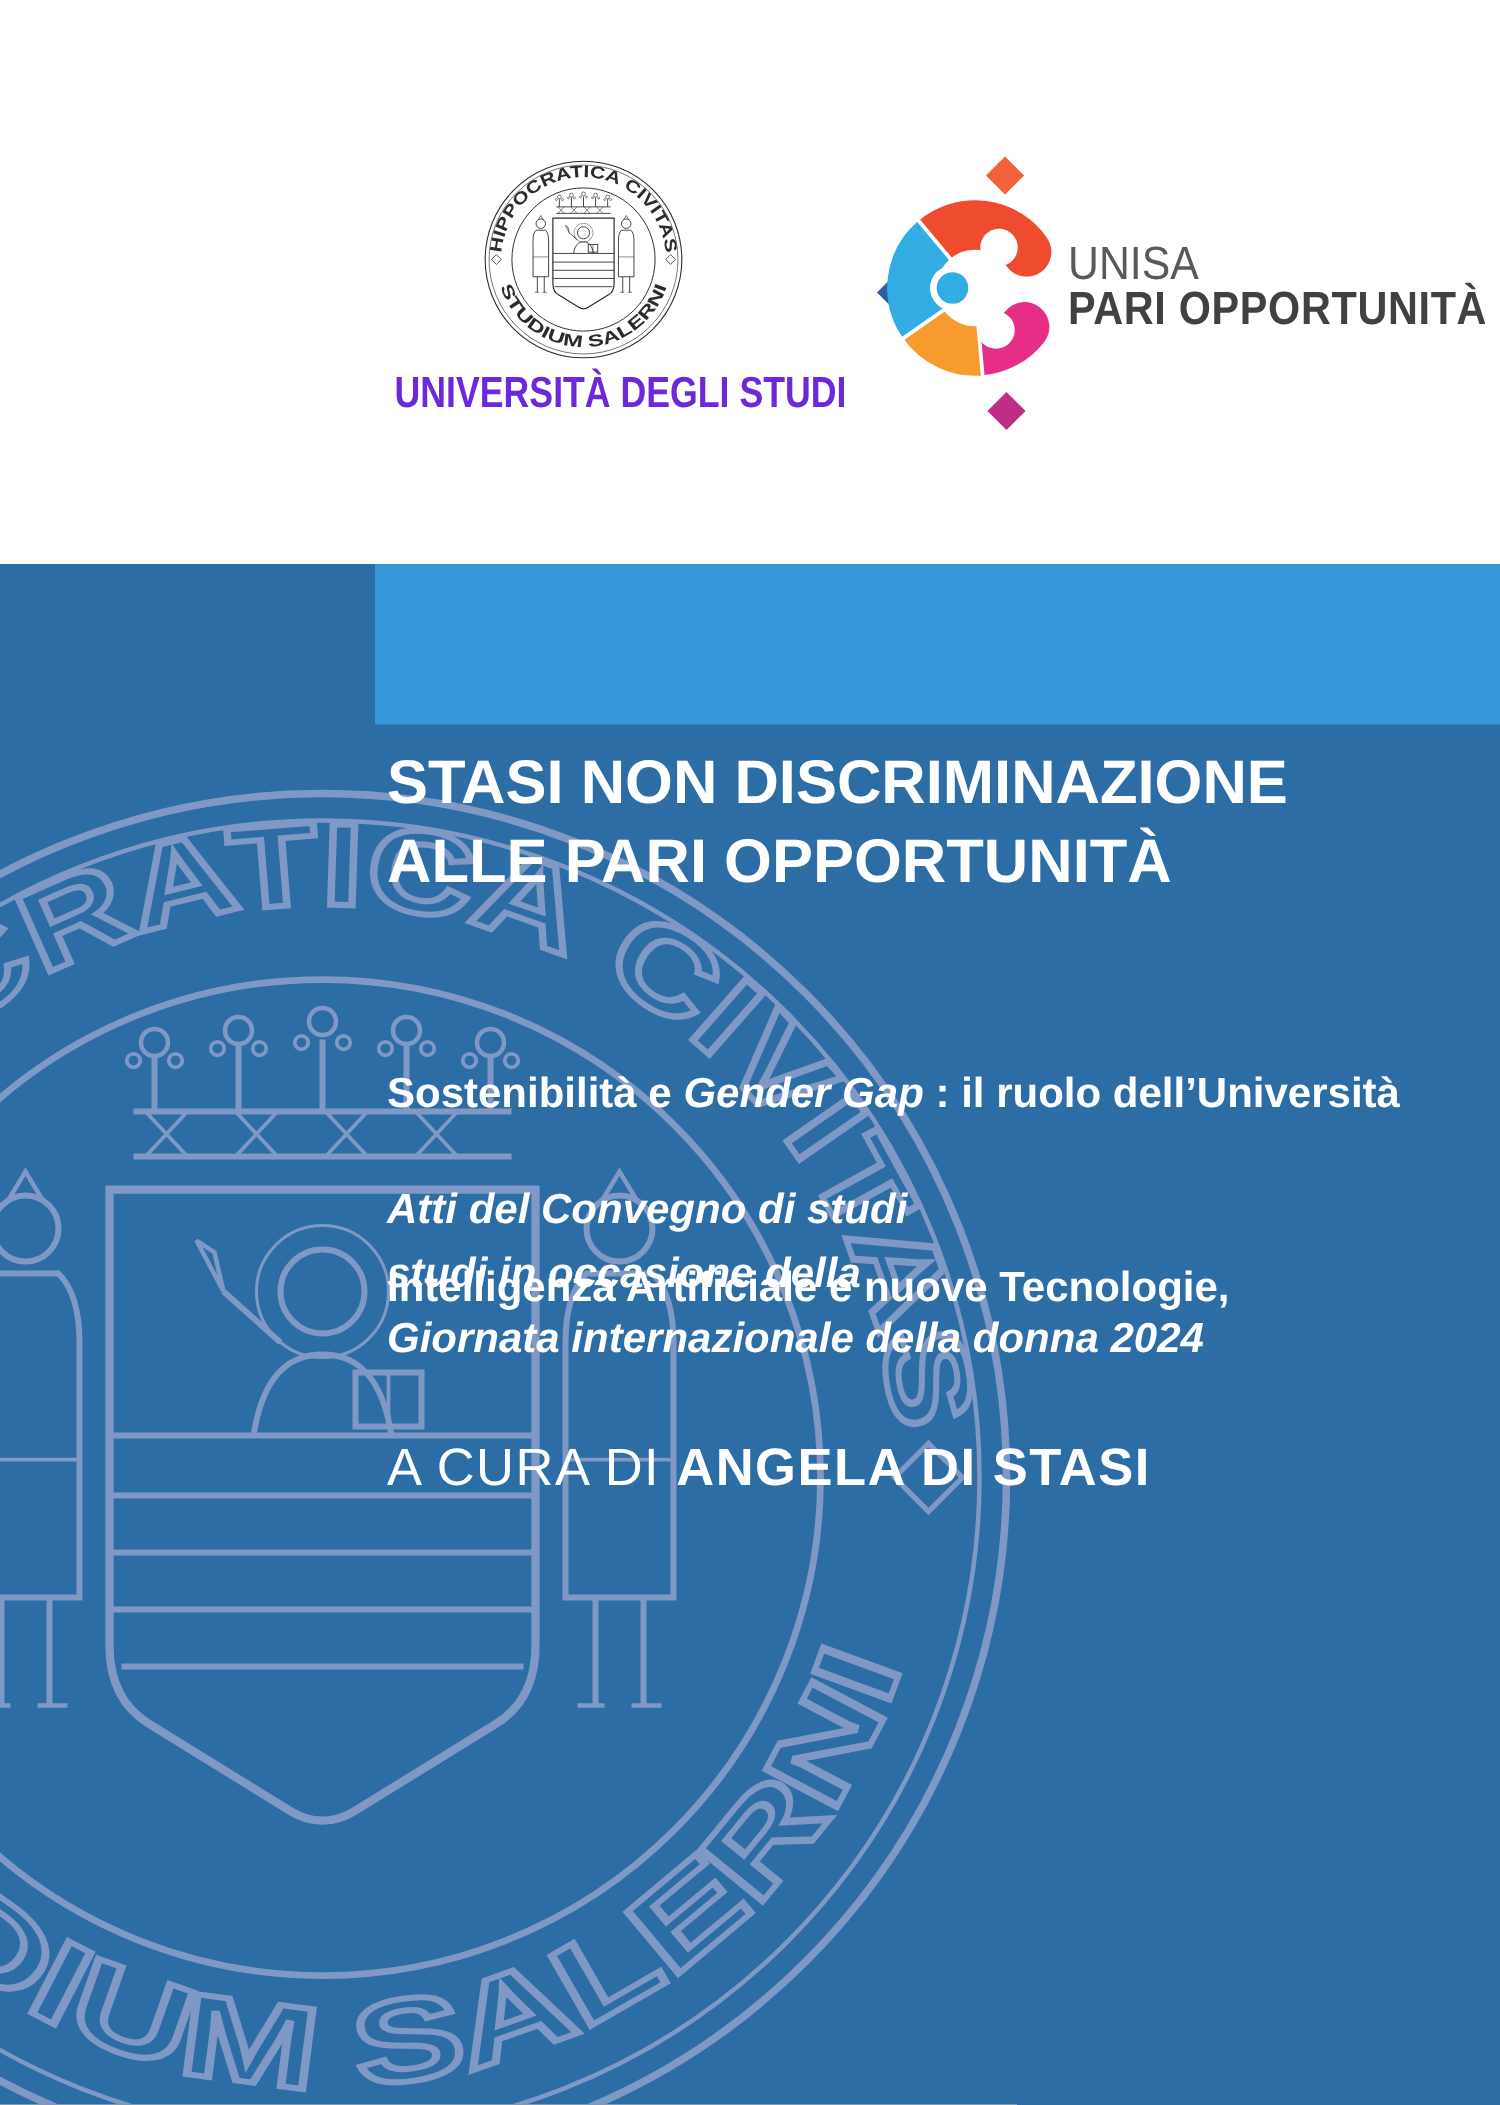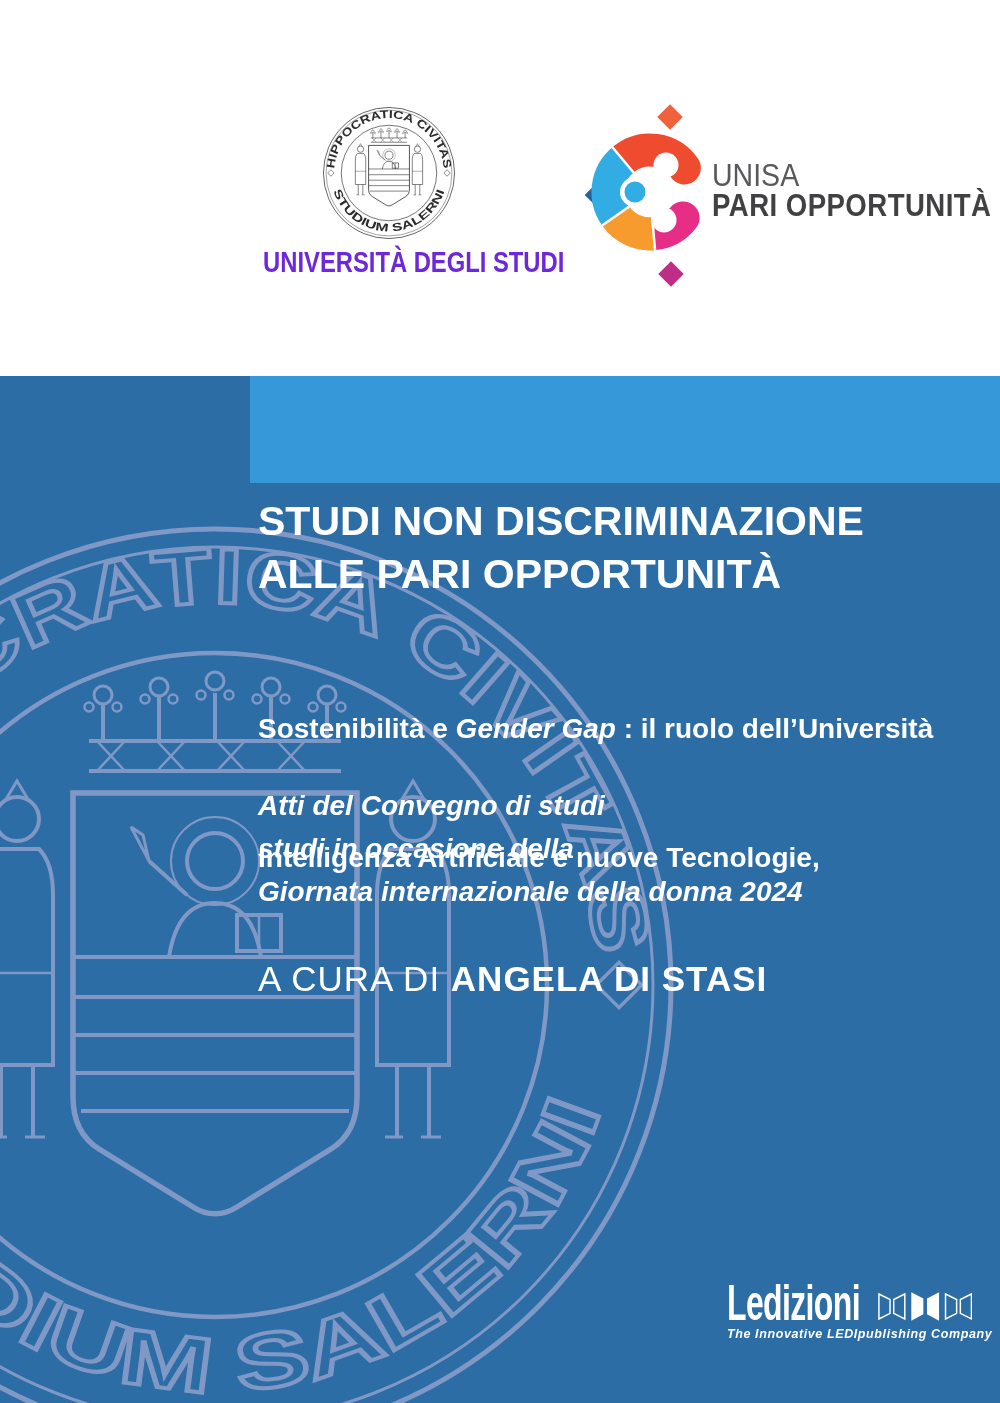--- a/index.html
+++ b/index.html
@@ -156,48 +156,31 @@
       <use href="#seal-art"></use>
       <text font-size="78">
         <textPath href="#arcTopW" startOffset="50%" text-anchor="middle" textLength="1140" lengthAdjust="spacingAndGlyphs">HIPPOCRATICA CIVITAS</textPath>
       </text>
       <text font-size="78">
         <textPath href="#arcBotW" startOffset="50%" text-anchor="middle" textLength="1020" lengthAdjust="spacingAndGlyphs">STUDIUM SALERNI</textPath>
       </text>
     </svg>
 
     <div class="cover-text title" style="position:absolute;">
-      <div>STUDI NON DISCRIMINAZIONE</div>
+      <div>STASI NON DISCRIMINAZIONE</div>
       <div>ALLE PARI OPPORTUNITÀ</div>
     </div>
 
     <div class="cover-text subtitle" style="position:absolute;">
       <div><span>Sostenibilità e </span><span class="it">Gender Gap</span><span> : il ruolo dell’Università</span></div>
       <div>Intelligenza Artificiale e nuove Tecnologie,</div>
     </div>
 
     <div class="cover-text event" style="position:absolute;">
       <div>Atti del Convegno di studi</div>
       <div>studi in occasione della</div>
       <div>Giornata internazionale della donna 2024</div>
     </div>
 
     <div class="cover-text editor" style="position:absolute;"><span>A CURA DI </span><span class="name">ANGELA DI STASI</span></div>
 
-    <div class="publisher">
-      <div class="pub-row">
-        <div class="pub-name">Ledizioni</div>
-        <svg class="pub-books" width="102" height="36" viewBox="0 0 102 36">
-
-          <polygon points="1,5 13,11 13,26 1,32" fill="none" stroke="#ffffff" stroke-width="1.6"></polygon>
-          <polygon points="29,5 17,11 17,26 29,32" fill="none" stroke="#ffffff" stroke-width="1.6"></polygon>
-
-          <polygon points="36,3 49,10 49,27 36,34" fill="#ffffff"></polygon>
-          <polygon points="66,3 53,10 53,27 66,34" fill="#ffffff"></polygon>
-
-          <polygon points="73,5 85,11 85,26 73,32" fill="none" stroke="#ffffff" stroke-width="1.6"></polygon>
-          <polygon points="101,5 89,11 89,26 101,32" fill="none" stroke="#ffffff" stroke-width="1.6"></polygon>
-        </svg>
-      </div>
-      <div class="pub-tagline">The Innovative LEDIpublishing Company</div>
-    </div>
   </div>
 </div>
 
 </body></html>

